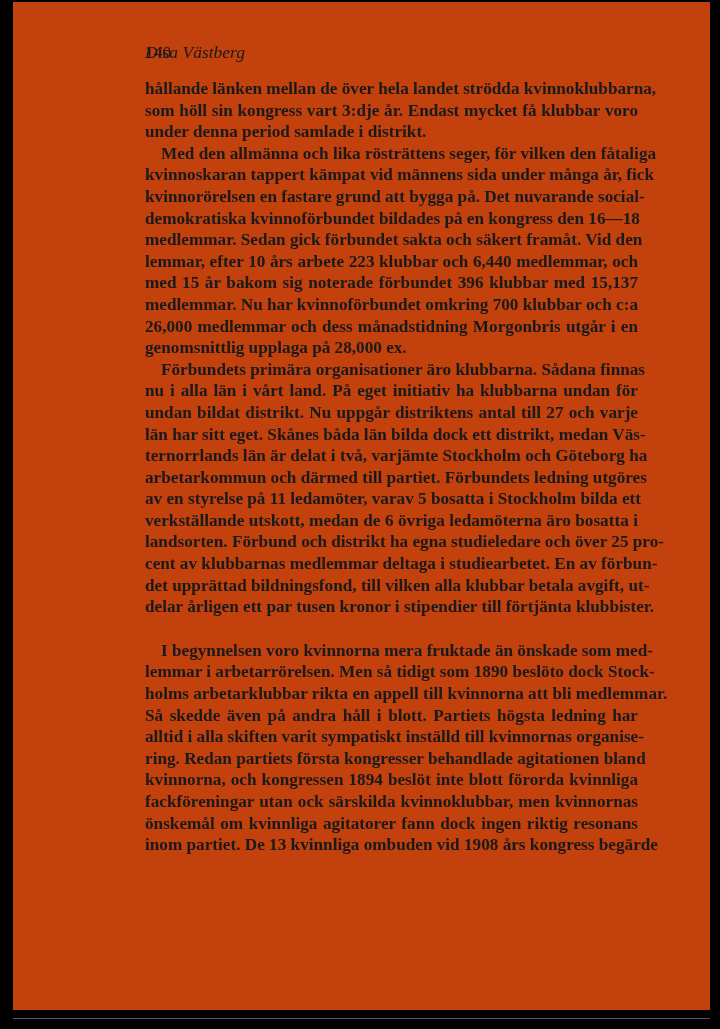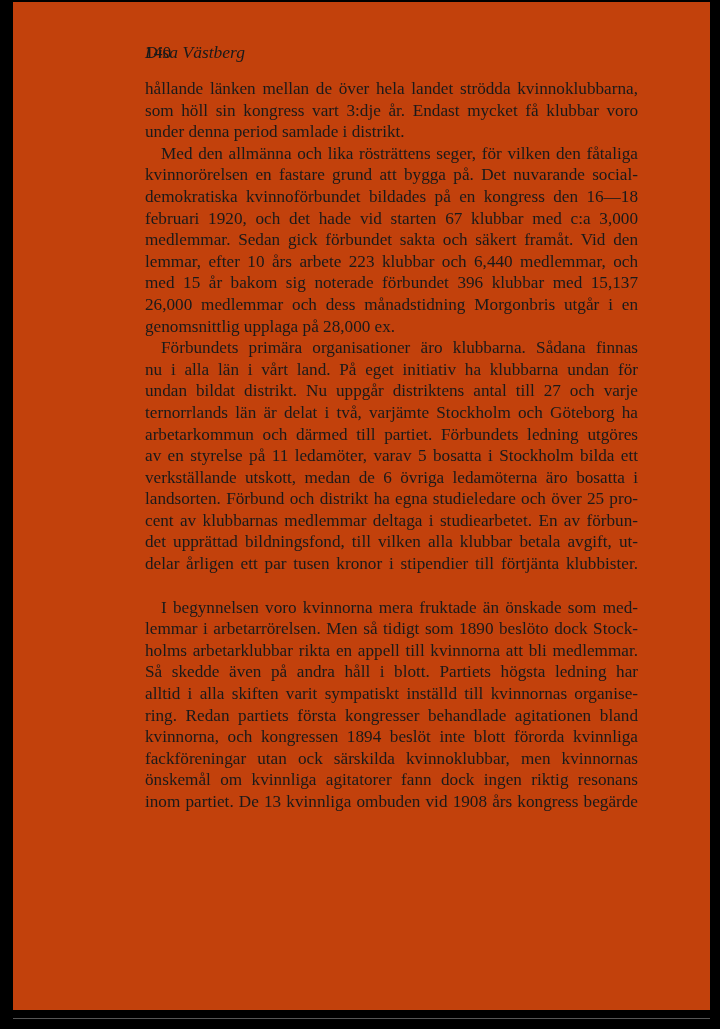--- a/index.html
+++ b/index.html
@@ -57,20 +57,21 @@
       text-align: justify;
       text-align-last: auto;
       hyphens: manual;
     }
     .line {
       display: block;
       text-align: justify;
       text-align-last: justify;
       white-space: nowrap;
       height: 21.6px;
+      font-weight: bold;
     }
     .line.last {
       text-align-last: left;
     }
     .section-gap {
       height: 22px;
     }
     .bottom-rule {
       position: absolute;
       left: 13px;
@@ -93,34 +94,36 @@
   <div class="body-text">
 
     <p class="para">
       <span class="line">hållande länken mellan de över hela landet strödda kvinnoklubbarna,</span>
       <span class="line">som höll sin kongress vart 3:dje år. Endast mycket få klubbar voro</span>
       <span class="line last">under denna period samlade i distrikt.</span>
     </p>
 
     <p class="para">
       <span class="line" style="padding-left:16px">Med den allmänna och lika rösträttens seger, för vilken den fåtaliga</span>
+      <span class="line">kvinnoskaran tappert kämpat vid männens sida under många år, fick</span>
       <span class="line">kvinnorörelsen en fastare grund att bygga på. Det nuvarande social-</span>
       <span class="line">demokratiska kvinnoförbundet bildades på en kongress den 16—18</span>
-      <span class="line">februari 1920, och det hade vid starten 67 klubbar med c:a 3,000</span>
       <span class="line">medlemmar. Sedan gick förbundet sakta och säkert framåt. Vid den</span>
       <span class="line">lemmar, efter 10 års arbete 223 klubbar och 6,440 medlemmar, och</span>
       <span class="line">med 15 år bakom sig noterade förbundet 396 klubbar med 15,137</span>
+      <span class="line">medlemmar. Nu har kvinnoförbundet omkring 700 klubbar och c:a</span>
       <span class="line">26,000 medlemmar och dess månadstidning Morgonbris utgår i en</span>
       <span class="line last">genomsnittlig upplaga på 28,000 ex.</span>
     </p>
 
     <p class="para">
       <span class="line" style="padding-left:16px">Förbundets primära organisationer äro klubbarna. Sådana finnas</span>
       <span class="line">nu i alla län i vårt land. På eget initiativ ha klubbarna undan för</span>
       <span class="line">undan bildat distrikt. Nu uppgår distriktens antal till 27 och varje</span>
+      <span class="line">län har sitt eget. Skånes båda län bilda dock ett distrikt, medan Väs-</span>
       <span class="line">ternorrlands län är delat i två, varjämte Stockholm och Göteborg ha</span>
       <span class="line">arbetarkommun och därmed till partiet. Förbundets ledning utgöres</span>
       <span class="line">av en styrelse på 11 ledamöter, varav 5 bosatta i Stockholm bilda ett</span>
       <span class="line">verkställande utskott, medan de 6 övriga ledamöterna äro bosatta i</span>
       <span class="line">landsorten. Förbund och distrikt ha egna studieledare och över 25 pro-</span>
       <span class="line">cent av klubbarnas medlemmar deltaga i studiearbetet. En av förbun-</span>
       <span class="line">det upprättad bildningsfond, till vilken alla klubbar betala avgift, ut-</span>
       <span class="line">delar årligen ett par tusen kronor i stipendier till förtjänta klubbister.</span>
     </p>
 

